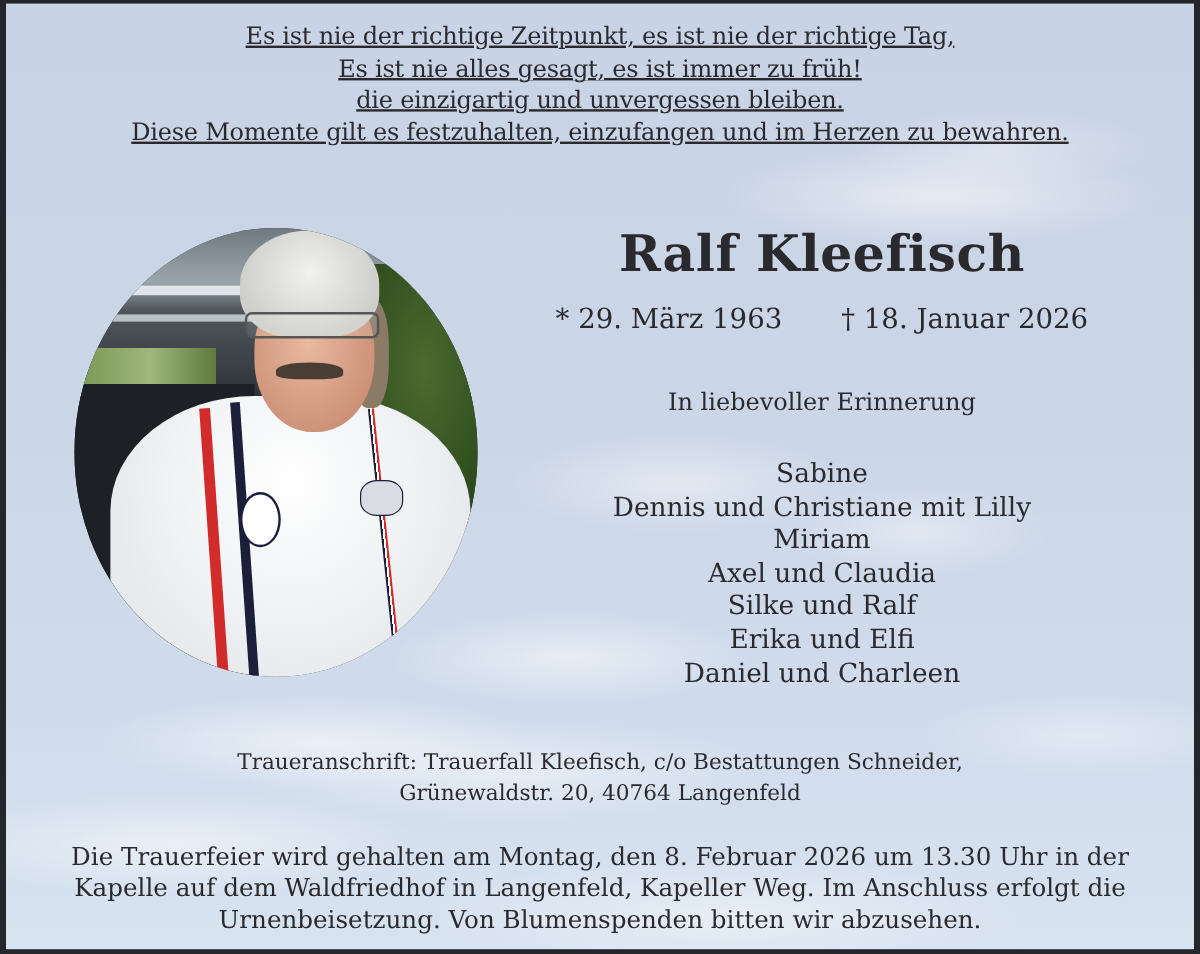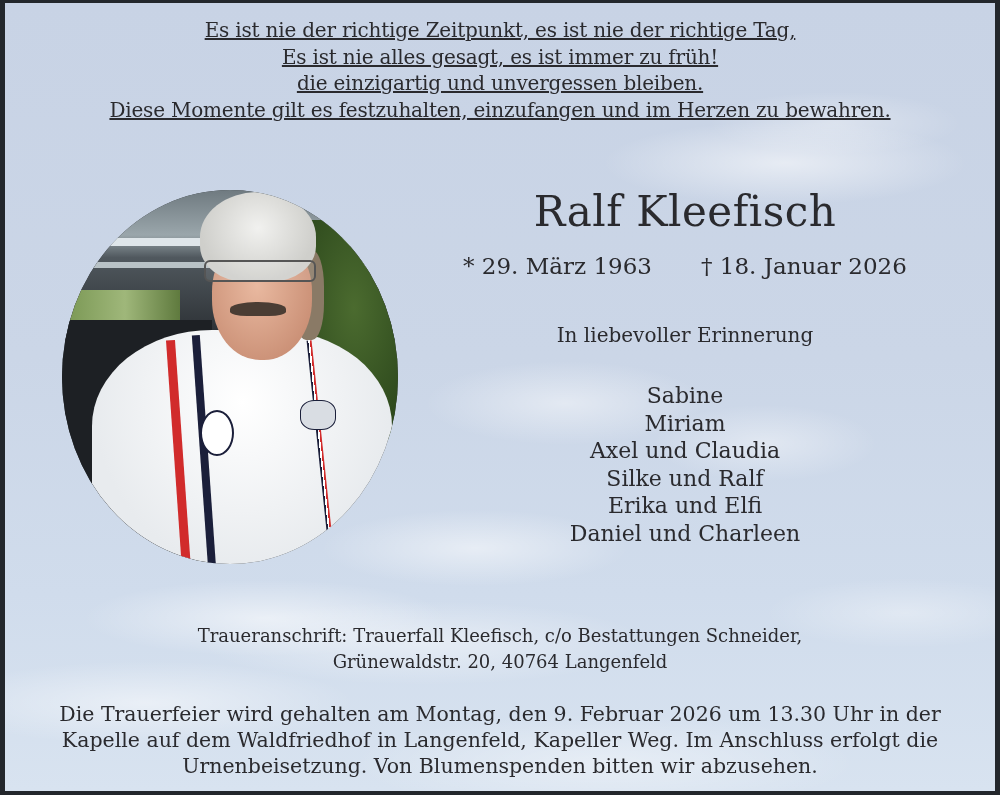--- a/index.html
+++ b/index.html
@@ -50,21 +50,21 @@
     .photo .mustache { position:absolute; left:168px; top:112px; width:56px; height:14px; border-radius: 50% 50% 30% 30%; background:#4a3d34; }
     .photo .shirt { position:absolute; left:30px; top:140px; width:300px; height:240px; border-radius: 40% 40% 0 0; background: radial-gradient(ellipse at 50% 30%, #ffffff, #e8ebee 70%); }
     .photo .stripe-red { position:absolute; left:112px; top:150px; width:9px; height:230px; background:#d12b2b; transform: rotate(-4deg); }
     .photo .stripe-navy { position:absolute; left:138px; top:145px; width:8px; height:235px; background:#1b1f3a; transform: rotate(-4deg); }
     .photo .stripe-right { position:absolute; left:255px; top:150px; width:5px; height:200px; background: linear-gradient(90deg,#1b1f3a 0 33%, #fff 33% 66%, #d12b2b 66%); transform: rotate(-6deg); }
     .photo .patch { position:absolute; left:138px; top:220px; width:30px; height:42px; border-radius:50%; background:#fff; border:2px solid #1b1f3a; }
     .photo .emblem { position:absolute; left:238px; top:210px; width:34px; height:28px; border-radius:40%; background:#d9dde3; border:1px solid #1b1f3a; }
 
     .name {
       position: absolute; left: 430px; width: 500px; top: 182px;
-      text-align: center; font-size: 42px; letter-spacing: 0.5px; line-height: 54px;
+      text-align: center; font-size: 42px; letter-spacing: 0.5px; line-height: 54px; font-weight: bold;
     }
     .dates { position: absolute; top: 248px; font-size: 23px; line-height: 30px; white-space: nowrap; }
     .date-born { left: 458px; }
     .date-died { left: 696px; }
     .memory {
       position: absolute; left: 430px; width: 500px; top: 318px;
       text-align: center; font-size: 20px; line-height: 28px;
     }
     .family {
       position: absolute; left: 430px; width: 500px; top: 379px;
@@ -114,30 +114,31 @@
   </div>
 
   <div class="name">Ralf Kleefisch</div>
   <div class="dates date-born">* 29. März 1963</div>
   <div class="dates date-died">† 18. Januar 2026</div>
 
   <div class="memory">In liebevoller Erinnerung</div>
 
   <div class="family">
     <div>Sabine</div>
+    <div>Dennis und Christiane mit Lilly</div>
     <div>Miriam</div>
     <div>Axel und Claudia</div>
     <div>Silke und Ralf</div>
     <div>Erika und Elfi</div>
     <div>Daniel und Charleen</div>
   </div>
 
   <div class="address">
     <div>Traueranschrift: Trauerfall Kleefisch, c/o Bestattungen Schneider,</div>
     <div>Grünewaldstr. 20, 40764 Langenfeld</div>
   </div>
 
   <div class="ceremony">
-    <div>Die Trauerfeier wird gehalten am Montag, den 9. Februar 2026 um 13.30 Uhr in der</div>
+    <div>Die Trauerfeier wird gehalten am Montag, den 8. Februar 2026 um 13.30 Uhr in der</div>
     <div>Kapelle auf dem Waldfriedhof in Langenfeld, Kapeller Weg. Im Anschluss erfolgt die</div>
     <div>Urnenbeisetzung. Von Blumenspenden bitten wir abzusehen.</div>
   </div>
 </div>
 
 </body></html>

